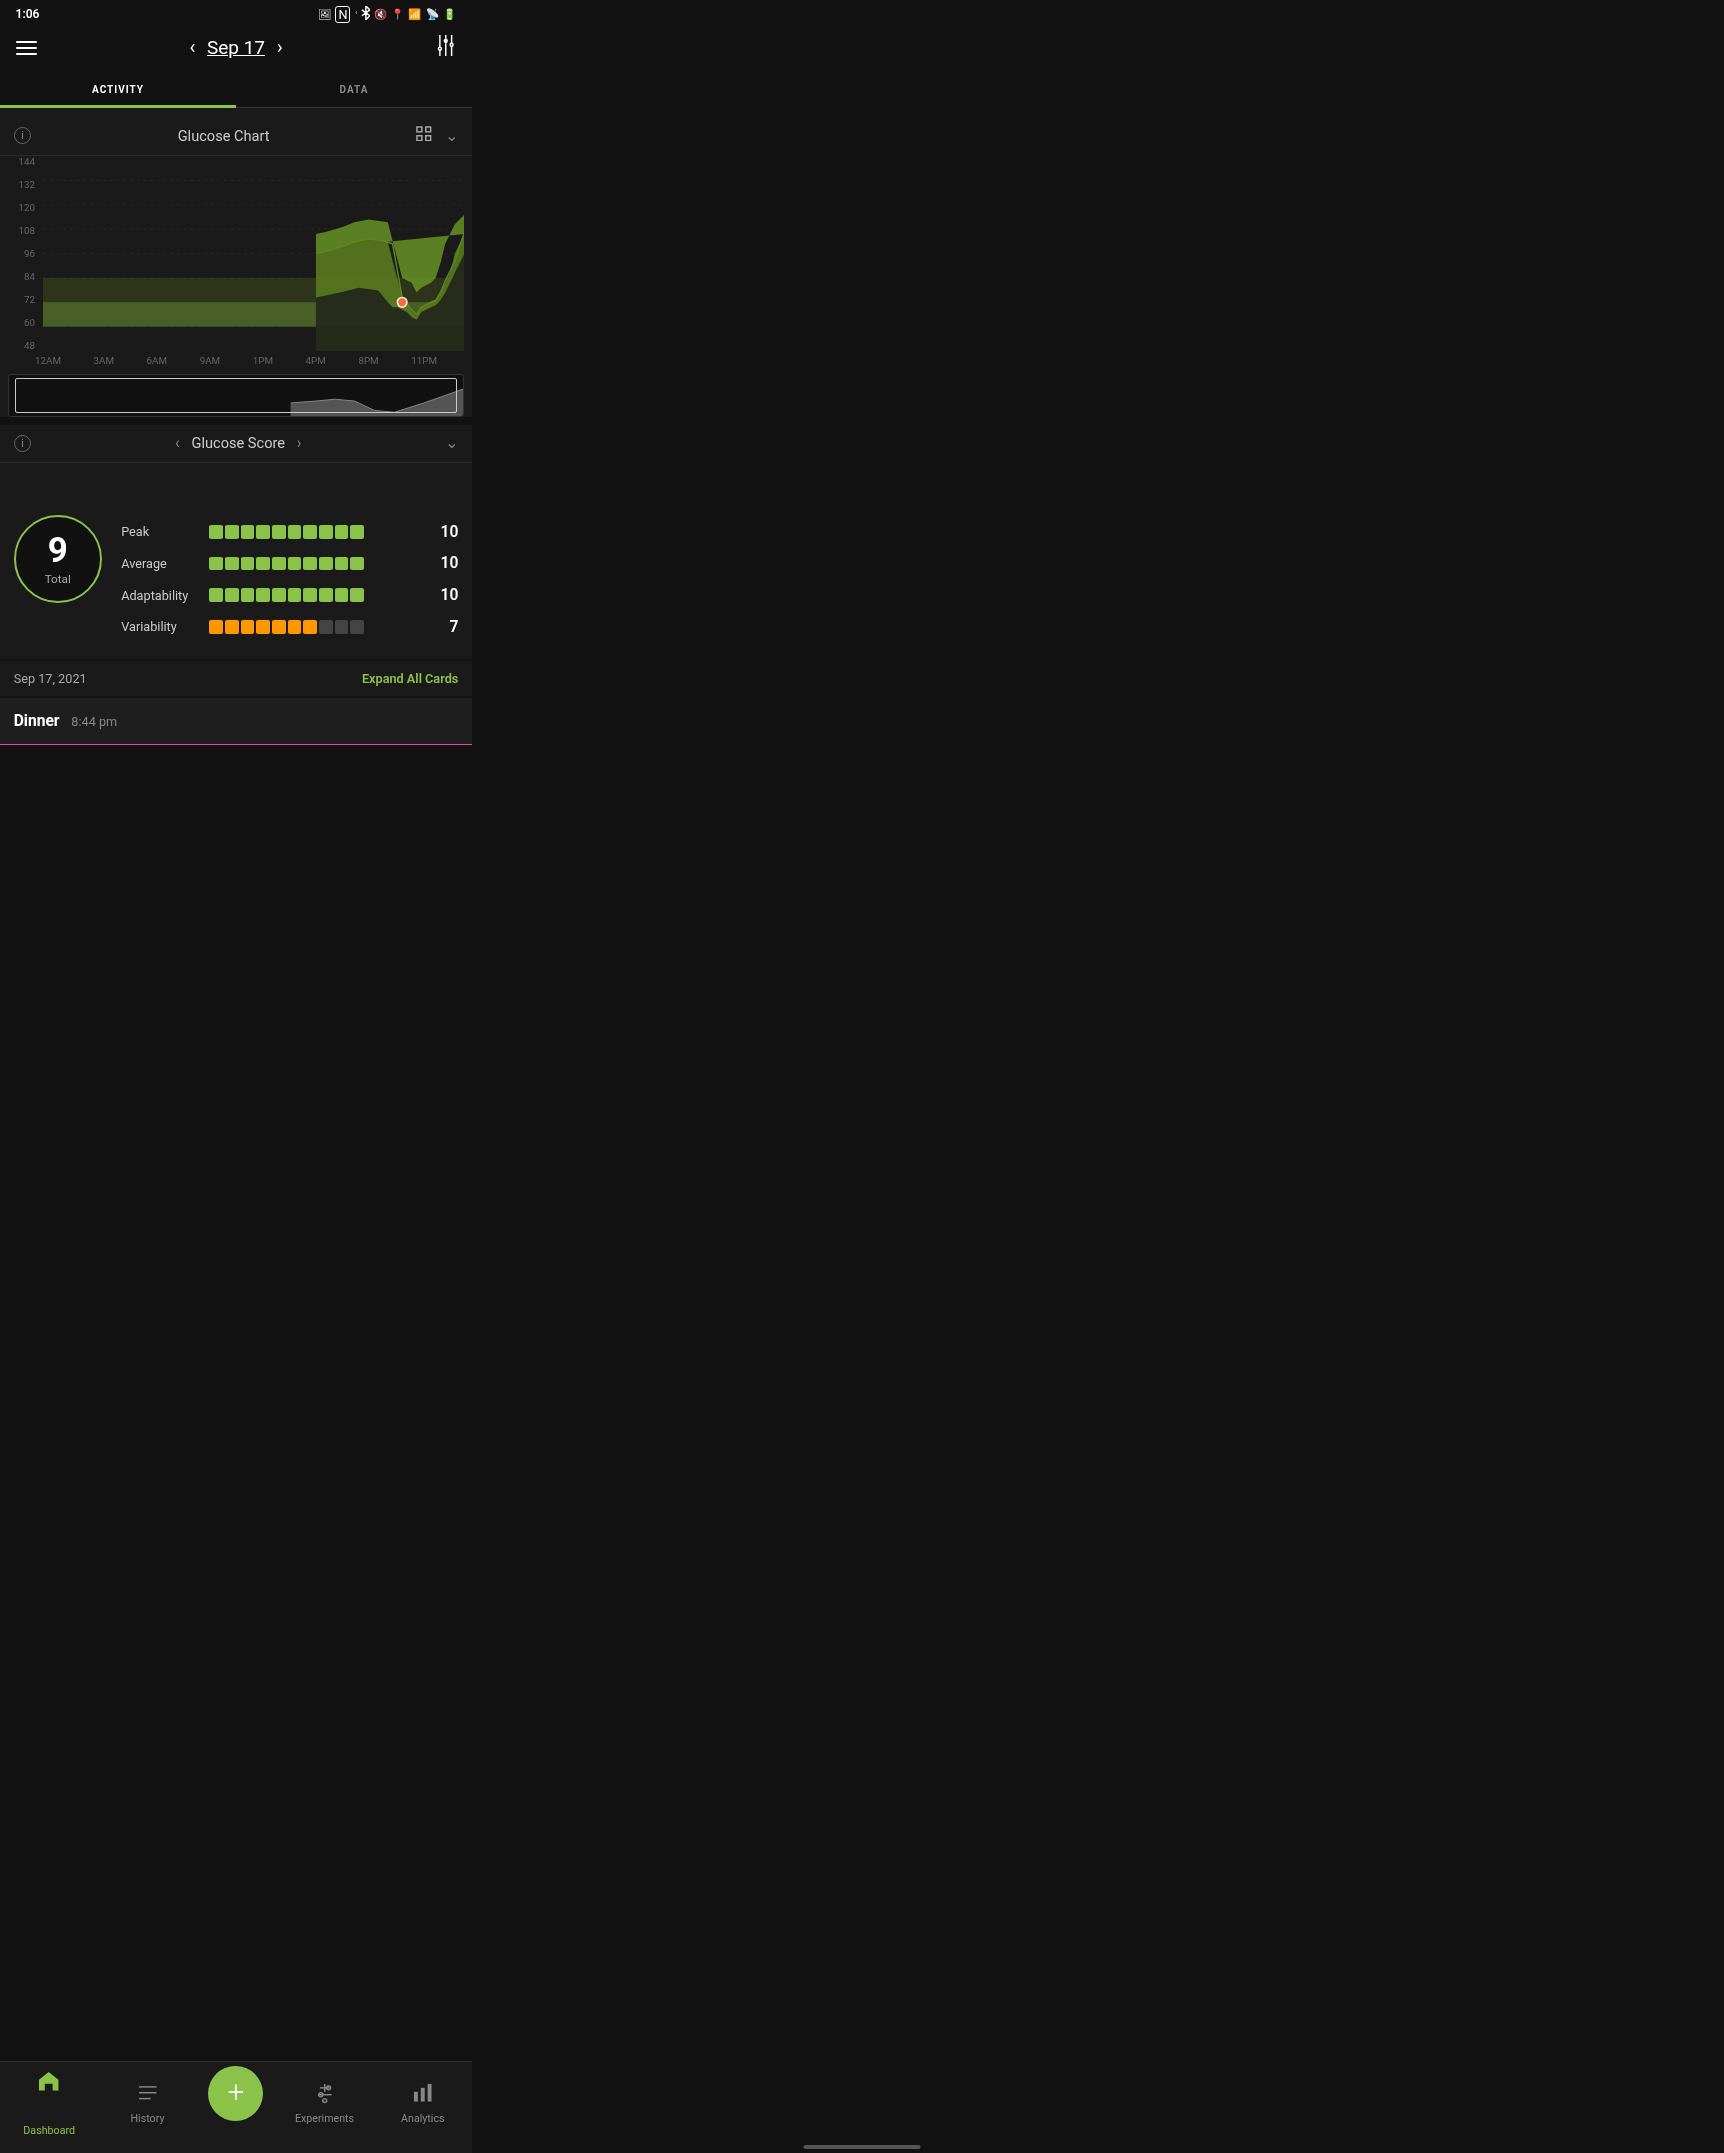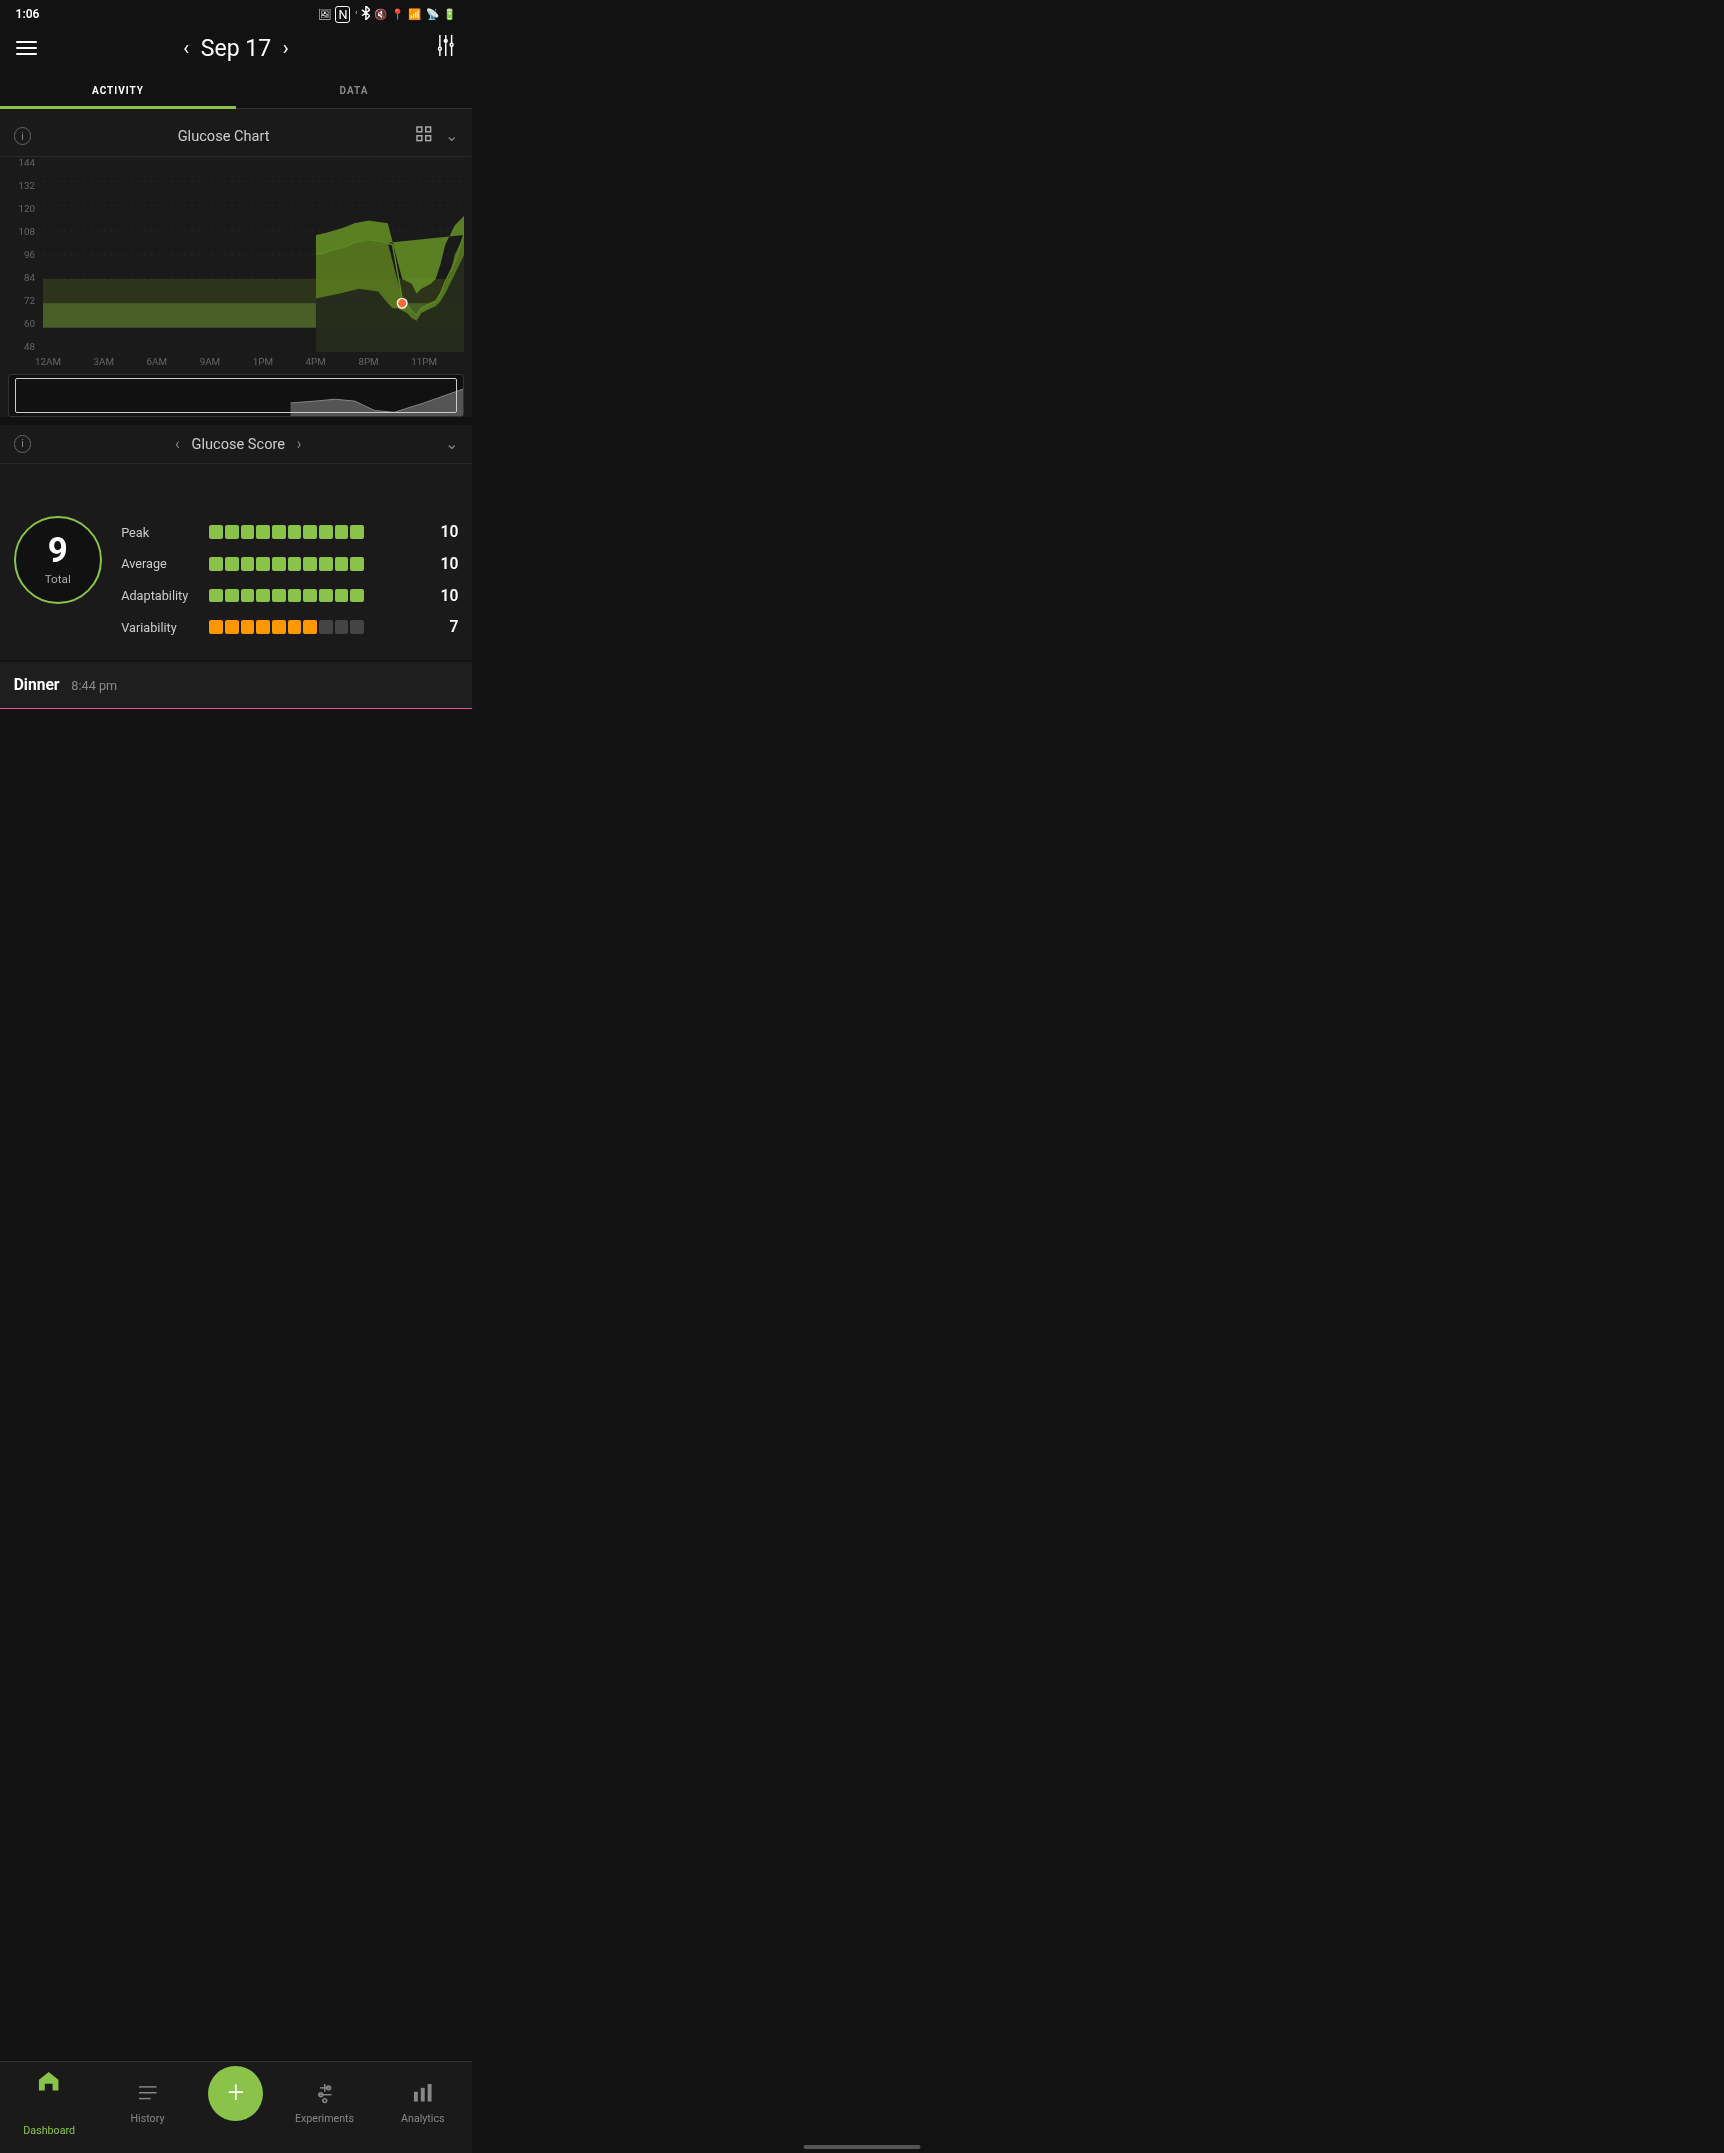--- a/index.html
+++ b/index.html
@@ -432,21 +432,21 @@
   </div>
 
   <div class="header">
     <div class="header-menu">
       <div class="menu-line"></div>
       <div class="menu-line"></div>
       <div class="menu-line"></div>
     </div>
     <div class="header-date">
       <span class="date-arrow">‹</span>
-      <span style="font-size:23px;">Sep 17</span>
+      <span style="font-size:19px;text-decoration:underline;">Sep 17</span>
       <span class="date-arrow">›</span>
     </div>
     <div class="header-settings">
       <span class="settings-icon">
         <svg width="21.5" height="21.5" viewBox="0 0 22 22" fill="none">
           <circle cx="11" cy="6" r="1.5" stroke="white" stroke-width="1.5"></circle>
           <line x1="11" y1="0" x2="11" y2="9" stroke="white" stroke-width="1.5"></line>
           <line x1="11" y1="9" x2="11" y2="22" stroke="white" stroke-width="1.5"></line>
           <circle cx="5" cy="14" r="1.5" stroke="white" stroke-width="1.5"></circle>
           <line x1="5" y1="0" x2="5" y2="12.5" stroke="white" stroke-width="1.5"></line>
@@ -703,20 +703,24 @@
             <div class="bar-seg bar-gray"></div>
             <div class="bar-seg bar-gray"></div>
             <div class="bar-seg bar-gray"></div>
           </div>
           <span class="metric-value">7</span>
         </div>
       </div>
     </div>
   </div>
 
+  <div class="date-bar">
+    <span class="date-bar-text">Sep 17, 2021</span>
+    <span class="expand-all">Expand All Cards</span>
+  </div>
 
   <div class="activity-preview">
     <span class="activity-title">Dinner</span>
     <span class="activity-time">8:44 pm</span>
   </div>
 </div>
 
 <div class="bottom-nav">
   <div class="nav-item">
     <span class="nav-icon active-nav">

